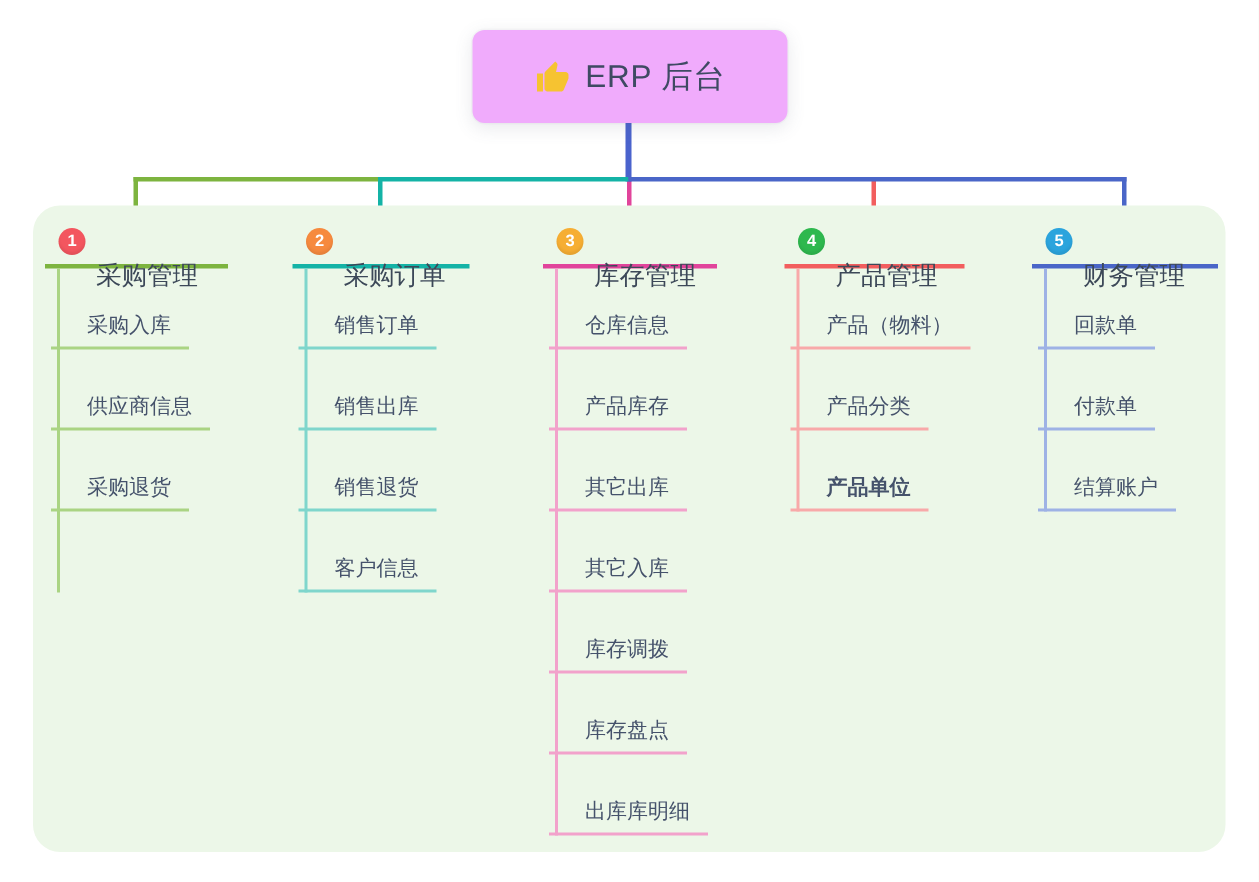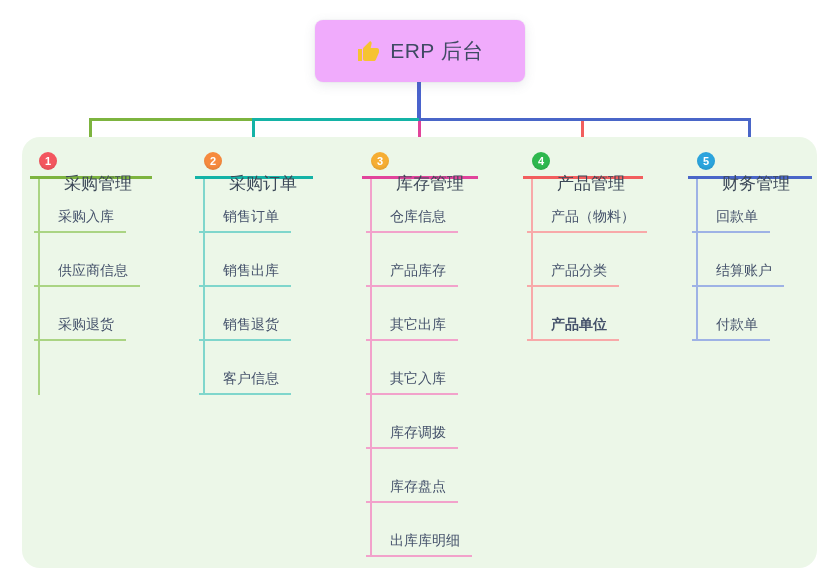--- a/index.html
+++ b/index.html
@@ -195,23 +195,23 @@
       <span class="branch-label">财务管理</span>
     </div>
     <div class="children">
       <div class="spine" style="height: 162px; background: rgb(158, 178, 229);"></div>
 
   <div class="child-row">
     <span class="child-line" style="border-bottom-color: rgb(158, 178, 229);"><span class="child-label">回款单</span></span>
   </div>
 
   <div class="child-row">
+    <span class="child-line" style="border-bottom-color: rgb(158, 178, 229);"><span class="child-label">付款单</span></span>
+  </div>
+
+  <div class="child-row">
     <span class="child-line" style="border-bottom-color: rgb(158, 178, 229);"><span class="child-label">结算账户</span></span>
   </div>
-
-  <div class="child-row">
-    <span class="child-line" style="border-bottom-color: rgb(158, 178, 229);"><span class="child-label">付款单</span></span>
-  </div>
 </div>
   </div>
 </div>
 
 </div>
 
 </body></html>

